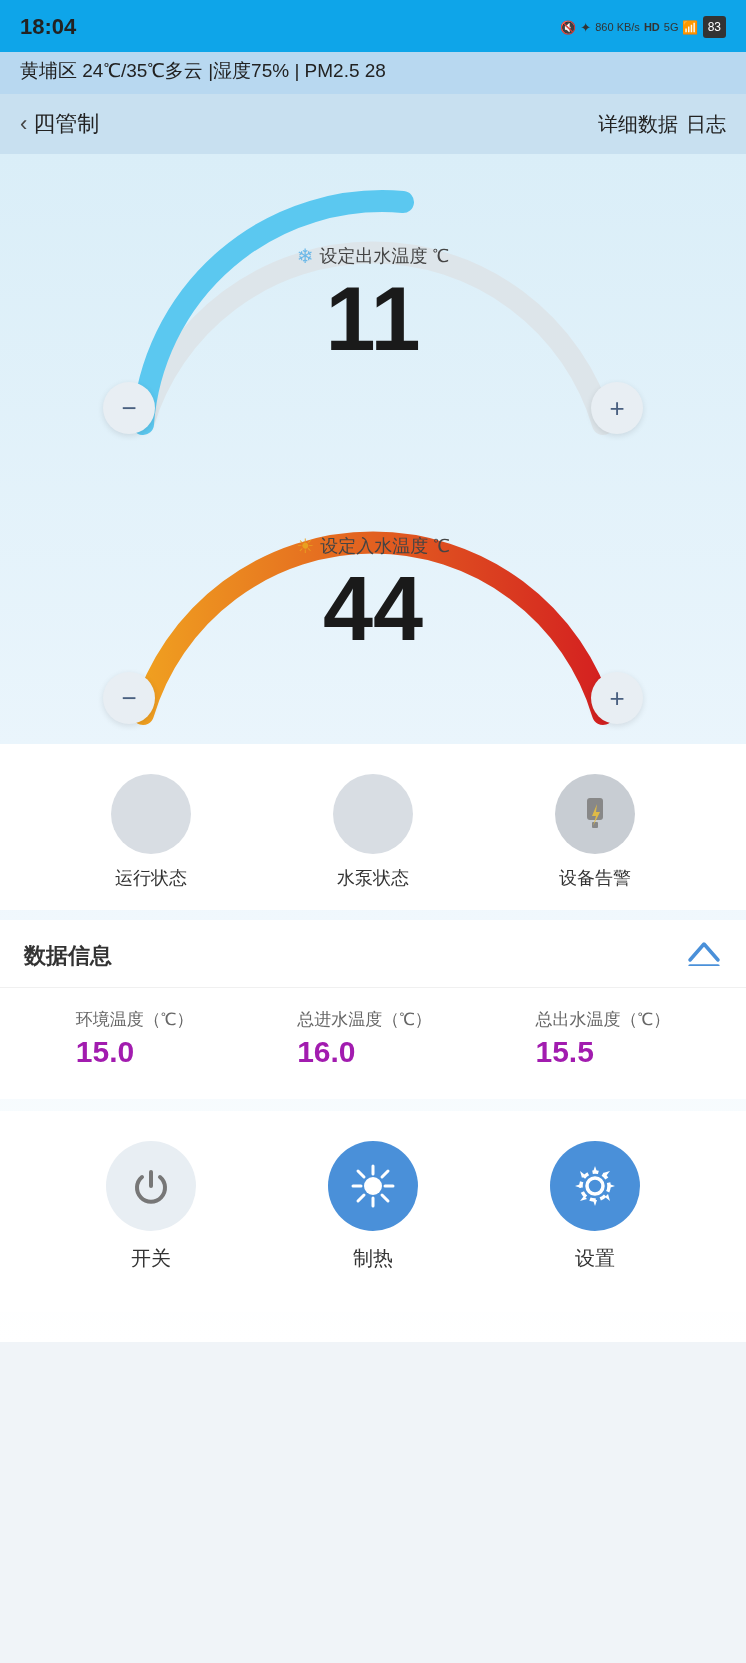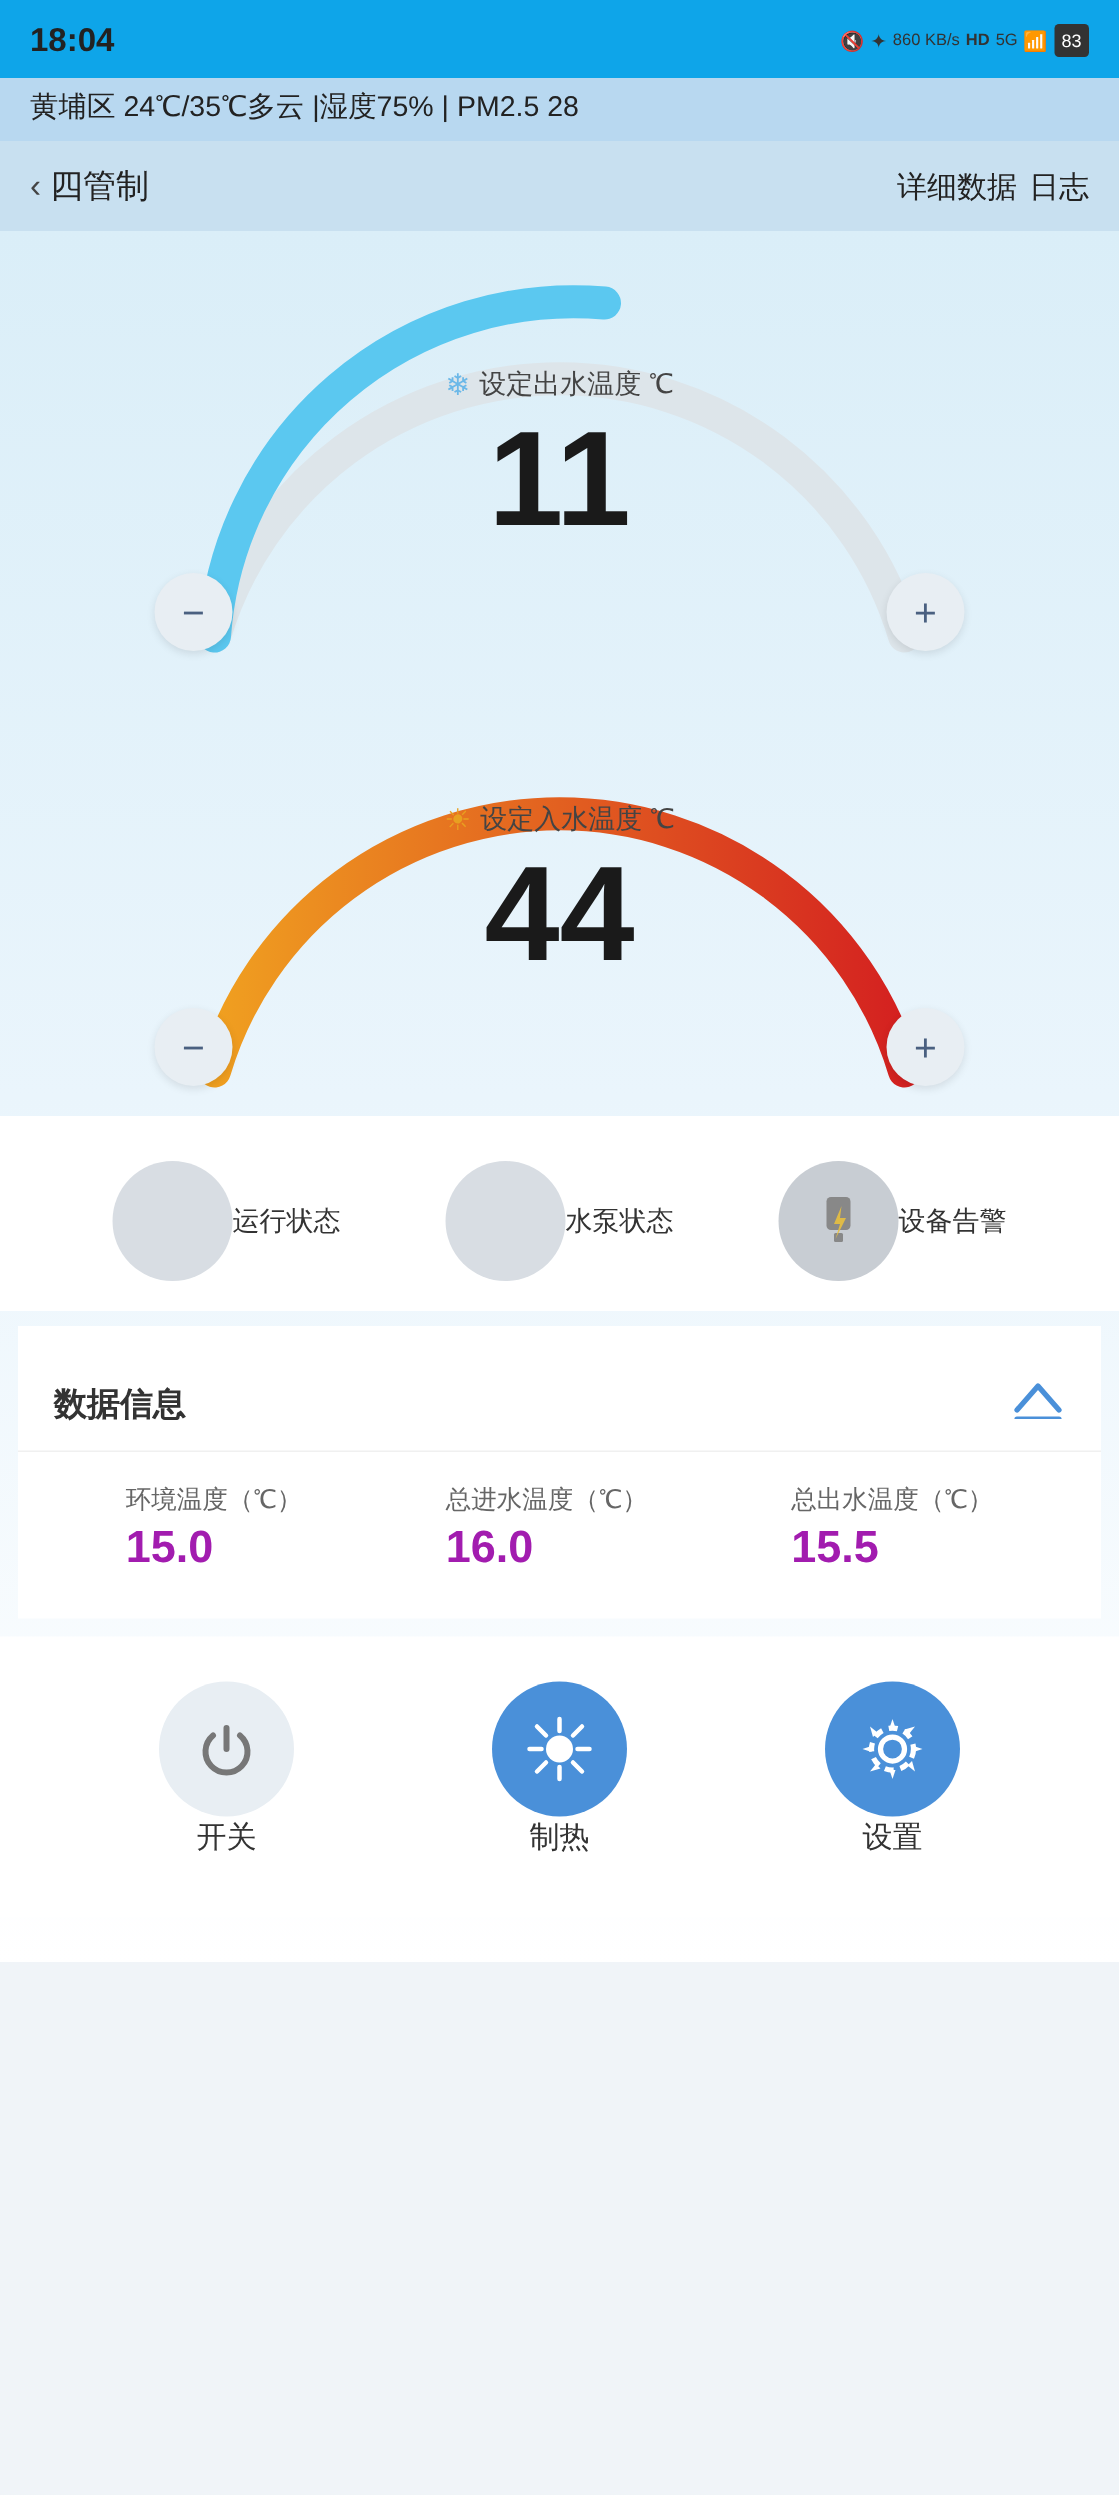--- a/index.html
+++ b/index.html
@@ -163,23 +163,23 @@
     
     .status-row {
       display: flex;
       justify-content: space-around;
       padding: 30px 40px 20px;
       background: #fff;
     }
 
     .status-item {
       display: flex;
-      flex-direction: row;
-      align-items: center;
-      gap: 0;
+      flex-direction: column;
+      align-items: center;
+      gap: 12px;
     }
 
     .status-circle {
       width: 80px;
       height: 80px;
       border-radius: 50%;
       background: #d8dde3;
       display: flex;
       align-items: center;
       justify-content: center;
@@ -190,22 +190,22 @@
     }
 
     .status-label {
       font-size: 18px;
       color: #333;
     }
 
     
     .data-section {
       background: #fff;
-      margin: 12px;
-      padding: 16px 0 20px;
+      margin: 0;
+      padding: 0 0 20px;
     }
 
     .data-header {
       display: flex;
       justify-content: space-between;
       align-items: center;
       padding: 18px 24px 14px;
       border-bottom: 1px solid #f0f0f0;
     }
 
@@ -251,20 +251,21 @@
       justify-content: space-around;
       align-items: center;
       padding: 30px 40px 40px;
       margin-top: 4px;
     }
 
     .toolbar-item {
       display: flex;
       flex-direction: column;
       align-items: center;
+      gap: 14px;
     }
 
     .toolbar-btn {
       width: 90px;
       height: 90px;
       border-radius: 50%;
       border: none;
       display: flex;
       align-items: center;
       justify-content: center;

